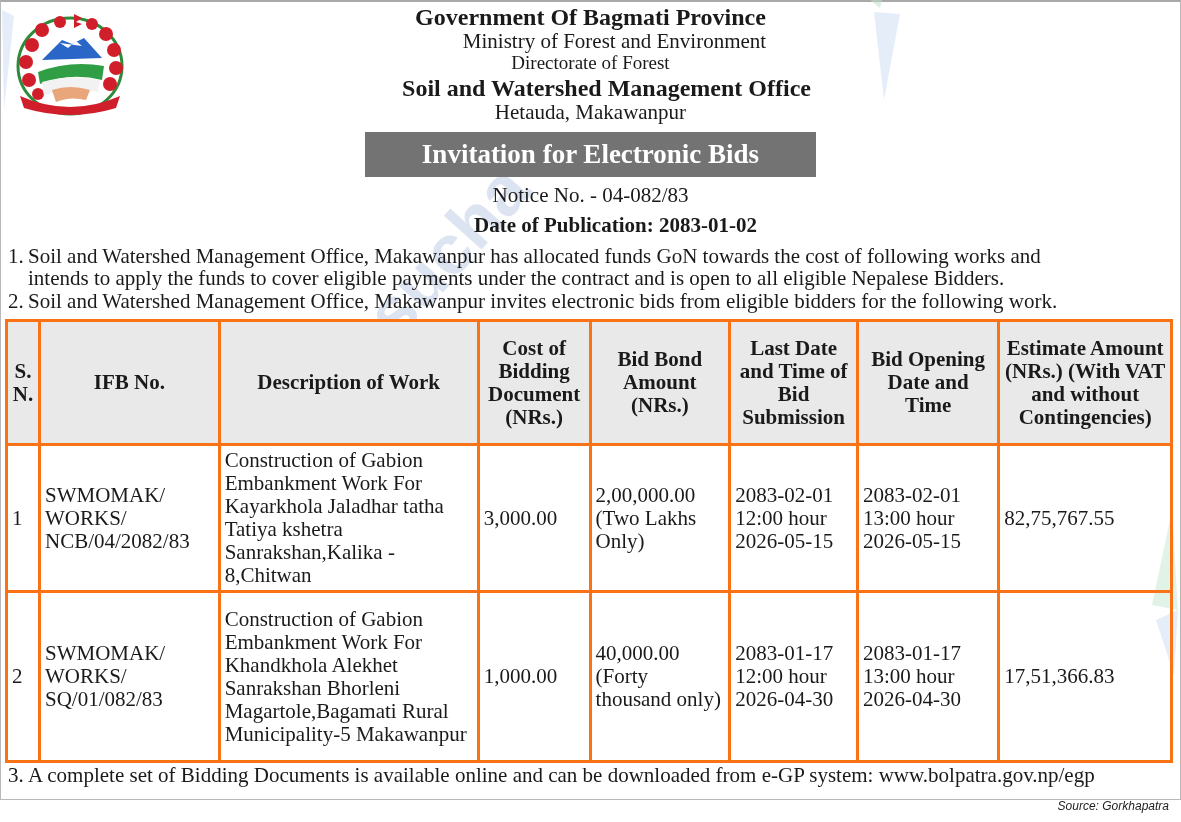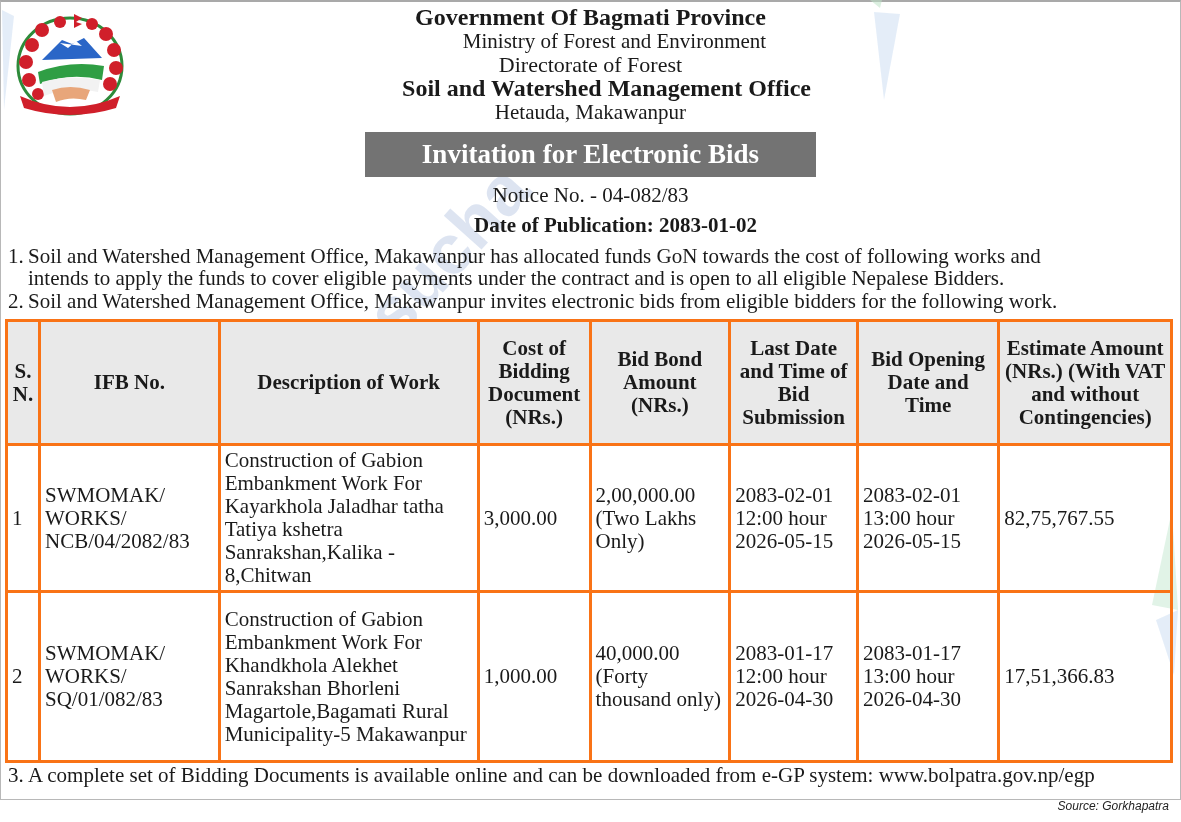--- a/index.html
+++ b/index.html
@@ -10,21 +10,21 @@
   }
   .frame {
     position:absolute; left:0; top:0; width:1179px; height:797px;
     border:1px solid #b8b8b8; border-top:2px solid #a9a9a9;
   }
   .watermark-shard { position:absolute; opacity:0.55; pointer-events:none; }
   .emblem { position:absolute; left:12px; top:10px; width:116px; height:108px; }
   .hdr { position:absolute; left:0; width:1181px; text-align:center; }
   .gov { top:4px; font-size:24px; font-weight:bold; }
   .ministry { top:29px; font-size:21px;padding-left:24px; }
-  .directorate { top:52px; font-size:22px; }
+  .directorate { top:52px; font-size:19px; }
   .office { top:75px; font-size:24px; font-weight:bold;padding-left:16px; }
   .location { top:100px; font-size:21px;font-family:Liberation Serif, serif; }
   .banner {
     position:absolute; left:365px; top:132px; width:451px; height:45px;
     background:#737373; color:#ffffff; text-align:center;
     font-size:27px; font-weight:bold; line-height:45px;
   }
   .notice { top:183px; font-size:21px; }
   .pubdate { top:213px; font-size:21px; font-weight:bold;margin-left:25px; }
   .para {

